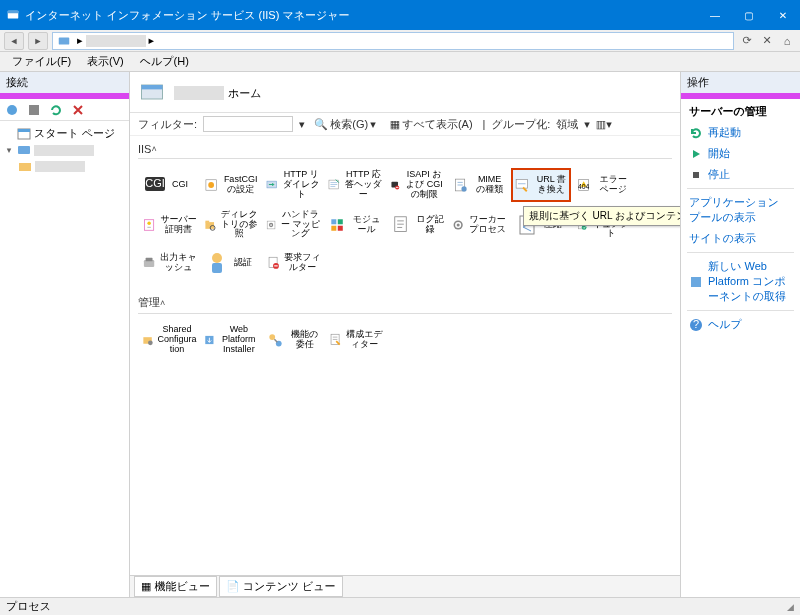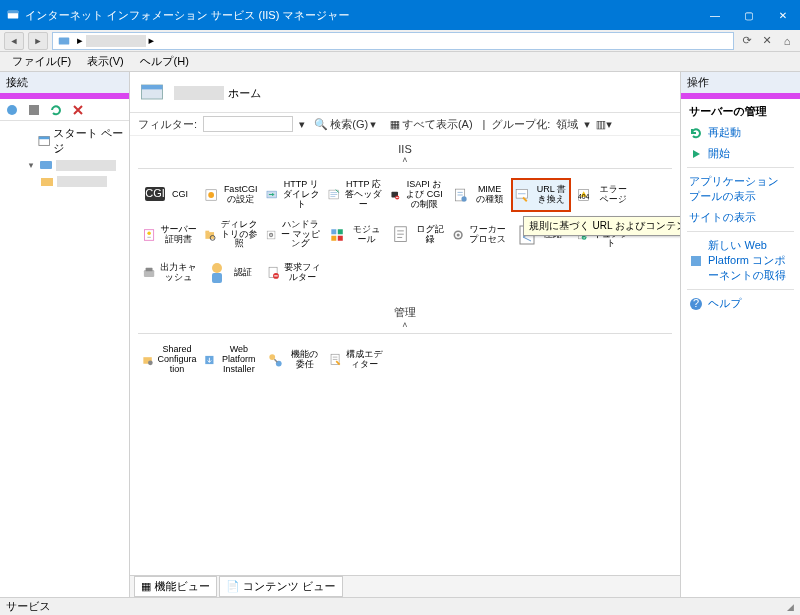--- a/index.html
+++ b/index.html
@@ -16,35 +16,35 @@
 .addrbar .addr .crumb { font-size: 11px; padding: 0 3px; }
 .addrbar .right-nav { display: flex; gap: 2px; }
 .addrbar .right-nav div { width: 18px; height: 18px; display: flex; align-items: center; justify-content: center; font-size: 11px; color: #555; }
 .menubar { height: 20px; background: #f0f0f0; border-bottom: 1px solid #d0d0d0; display: flex; align-items: center; padding: 0 4px; }
 .menubar span { padding: 0 8px; font-size: 11px; }
 .main { flex: 1; display: flex; min-height: 0; }
 .connections { width: 130px; border-right: 1px solid #d0d0d0; background: #fff; display: flex; flex-direction: column; }
 .pane-header { background: #e8eef7; border-bottom: 6px solid #d946ef; padding: 3px 6px; font-size: 11px; }
 .conn-toolbar { height: 22px; border-bottom: 1px solid #e0e0e0; display: flex; align-items: center; padding: 0 4px; gap: 6px; }
 .conn-toolbar .tb-icon { width: 16px; height: 16px; }
-.tree { padding: 4px 2px; font-size: 11px; margin-left: 22px; }
+.tree { padding: 4px 2px; font-size: 11px; }
 .tree-item { display: flex; align-items: center; gap: 3px; padding: 1px 2px; }
 .tree-item .exp { width: 10px; text-align: center; color: #666; font-size: 9px; }
 .tree-item .ticon { width: 14px; height: 14px; }
 .tree-sub { padding-left: 14px; }
 .center { flex: 1; display: flex; flex-direction: column; min-width: 0; background: #fff; }
 .center-header { display: flex; align-items: center; gap: 8px; padding: 6px 8px; border-bottom: 1px solid #e0e0e0; }
 .center-header .big-icon { width: 28px; height: 28px; }
 .center-header .ht { font-size: 14px; }
 .center-header .blurred { display: inline-block; width: 50px; height: 14px; background: #e0e0e0; vertical-align: middle; }
 .filterbar { display: flex; align-items: center; padding: 3px 8px; gap: 6px; border-bottom: 1px solid #eee; font-size: 10px; color: #333; }
 .filterbar input { width: 90px; height: 16px; border: 1px solid #ccc; font-size: 10px; padding: 0 3px; }
 .filterbar .fbtn { display: flex; align-items: center; gap: 2px; padding: 0 4px; }
 .content { flex: 1; overflow: auto; padding: 4px 8px; }
-.section-head { display: flex; align-items: center; justify-content: flex-start; border-bottom: 1px solid #ddd; padding: 3px 0; font-size: 11px; color: #333; flex-direction: column; }
+.section-head { display: flex; align-items: center; justify-content: flex-start; border-bottom: 1px solid #ddd; padding: 3px 0; font-size: 11px; color: #333; }
 .section-head .chev { font-size: 9px; color: #555; }
 .icon-grid { display: flex; flex-wrap: wrap; padding: 6px 0 10px 0; }
 .feature { width: 60px; display: flex; flex-direction: row; align-items: center; text-align: center; margin: 3px 1px; padding: 2px; gap: 3px; position: relative; }
 .feature.selected { border: 2px solid #d83b01; background: #e6f2fb; padding: 0; }
 .feature .ficon { width: 28px; height: 28px; display: flex; align-items: center; justify-content: center; }
 .feature .flabel { font-size: 9px; line-height: 1.1; word-break: break-word; }
 .tooltip { position: absolute; top: 36px; left: 10px; background: #ffffe1; border: 1px solid #999; padding: 2px 5px; font-size: 10px; white-space: nowrap; z-index: 10; box-shadow: 1px 1px 2px rgba(0,0,0,0.2); }
 .bottom-tabs { height: 22px; border-top: 1px solid #d0d0d0; background: #f4f4f4; display: flex; align-items: center; padding: 0 4px; gap: 2px; }
 .bottom-tabs .tab { display: flex; align-items: center; gap: 3px; padding: 2px 6px; border: 1px solid #ccc; background: #fff; font-size: 10px; }
 .actions { width: 120px; border-left: 1px solid #d0d0d0; background: #fff; display: flex; flex-direction: column; font-size: 11px; }
@@ -424,20 +424,26 @@
             <path d="M3 3v4h4" stroke="#2a7" fill="none" stroke-width="2"></path>
           </svg></span>
       <span>再起動</span>
     </div>
     <div class="act-link">
       <span class="aicon"><svg viewBox="0 0 14 14">
             <path d="M4 3l7 4-7 4z" fill="#2a7"></path>
           </svg></span>
       <span>開始</span>
     </div>
+    <div class="act-link">
+      <span class="aicon"><svg viewBox="0 0 14 14">
+            <rect x="4" y="4" width="6" height="6" fill="#555"></rect>
+          </svg></span>
+      <span>停止</span>
+    </div>
     <div class="sep"></div>
     <div class="act-link">
         <span>アプリケーション プールの表示</span>
       </div>
     <div class="act-link">
         <span>サイトの表示</span>
       </div>
     <div class="sep"></div>
     <div class="act-link">
       <span class="aicon"><svg viewBox="0 0 14 14">
@@ -450,15 +456,15 @@
       <span class="aicon"><svg viewBox="0 0 14 14">
             <circle cx="7" cy="7" r="6" fill="#4a90d9"></circle>
             <text x="7" y="10" text-anchor="middle" fill="#fff" font-size="9">?</text>
           </svg></span>
       <span>ヘルプ</span>
     </div>
   </div>
 </div>
 
 <div class="statusbar">
-  <span>サービス</span>
+  <span>プロセス</span>
   <span class="grip">◢</span>
 </div>
 
 </body></html>

